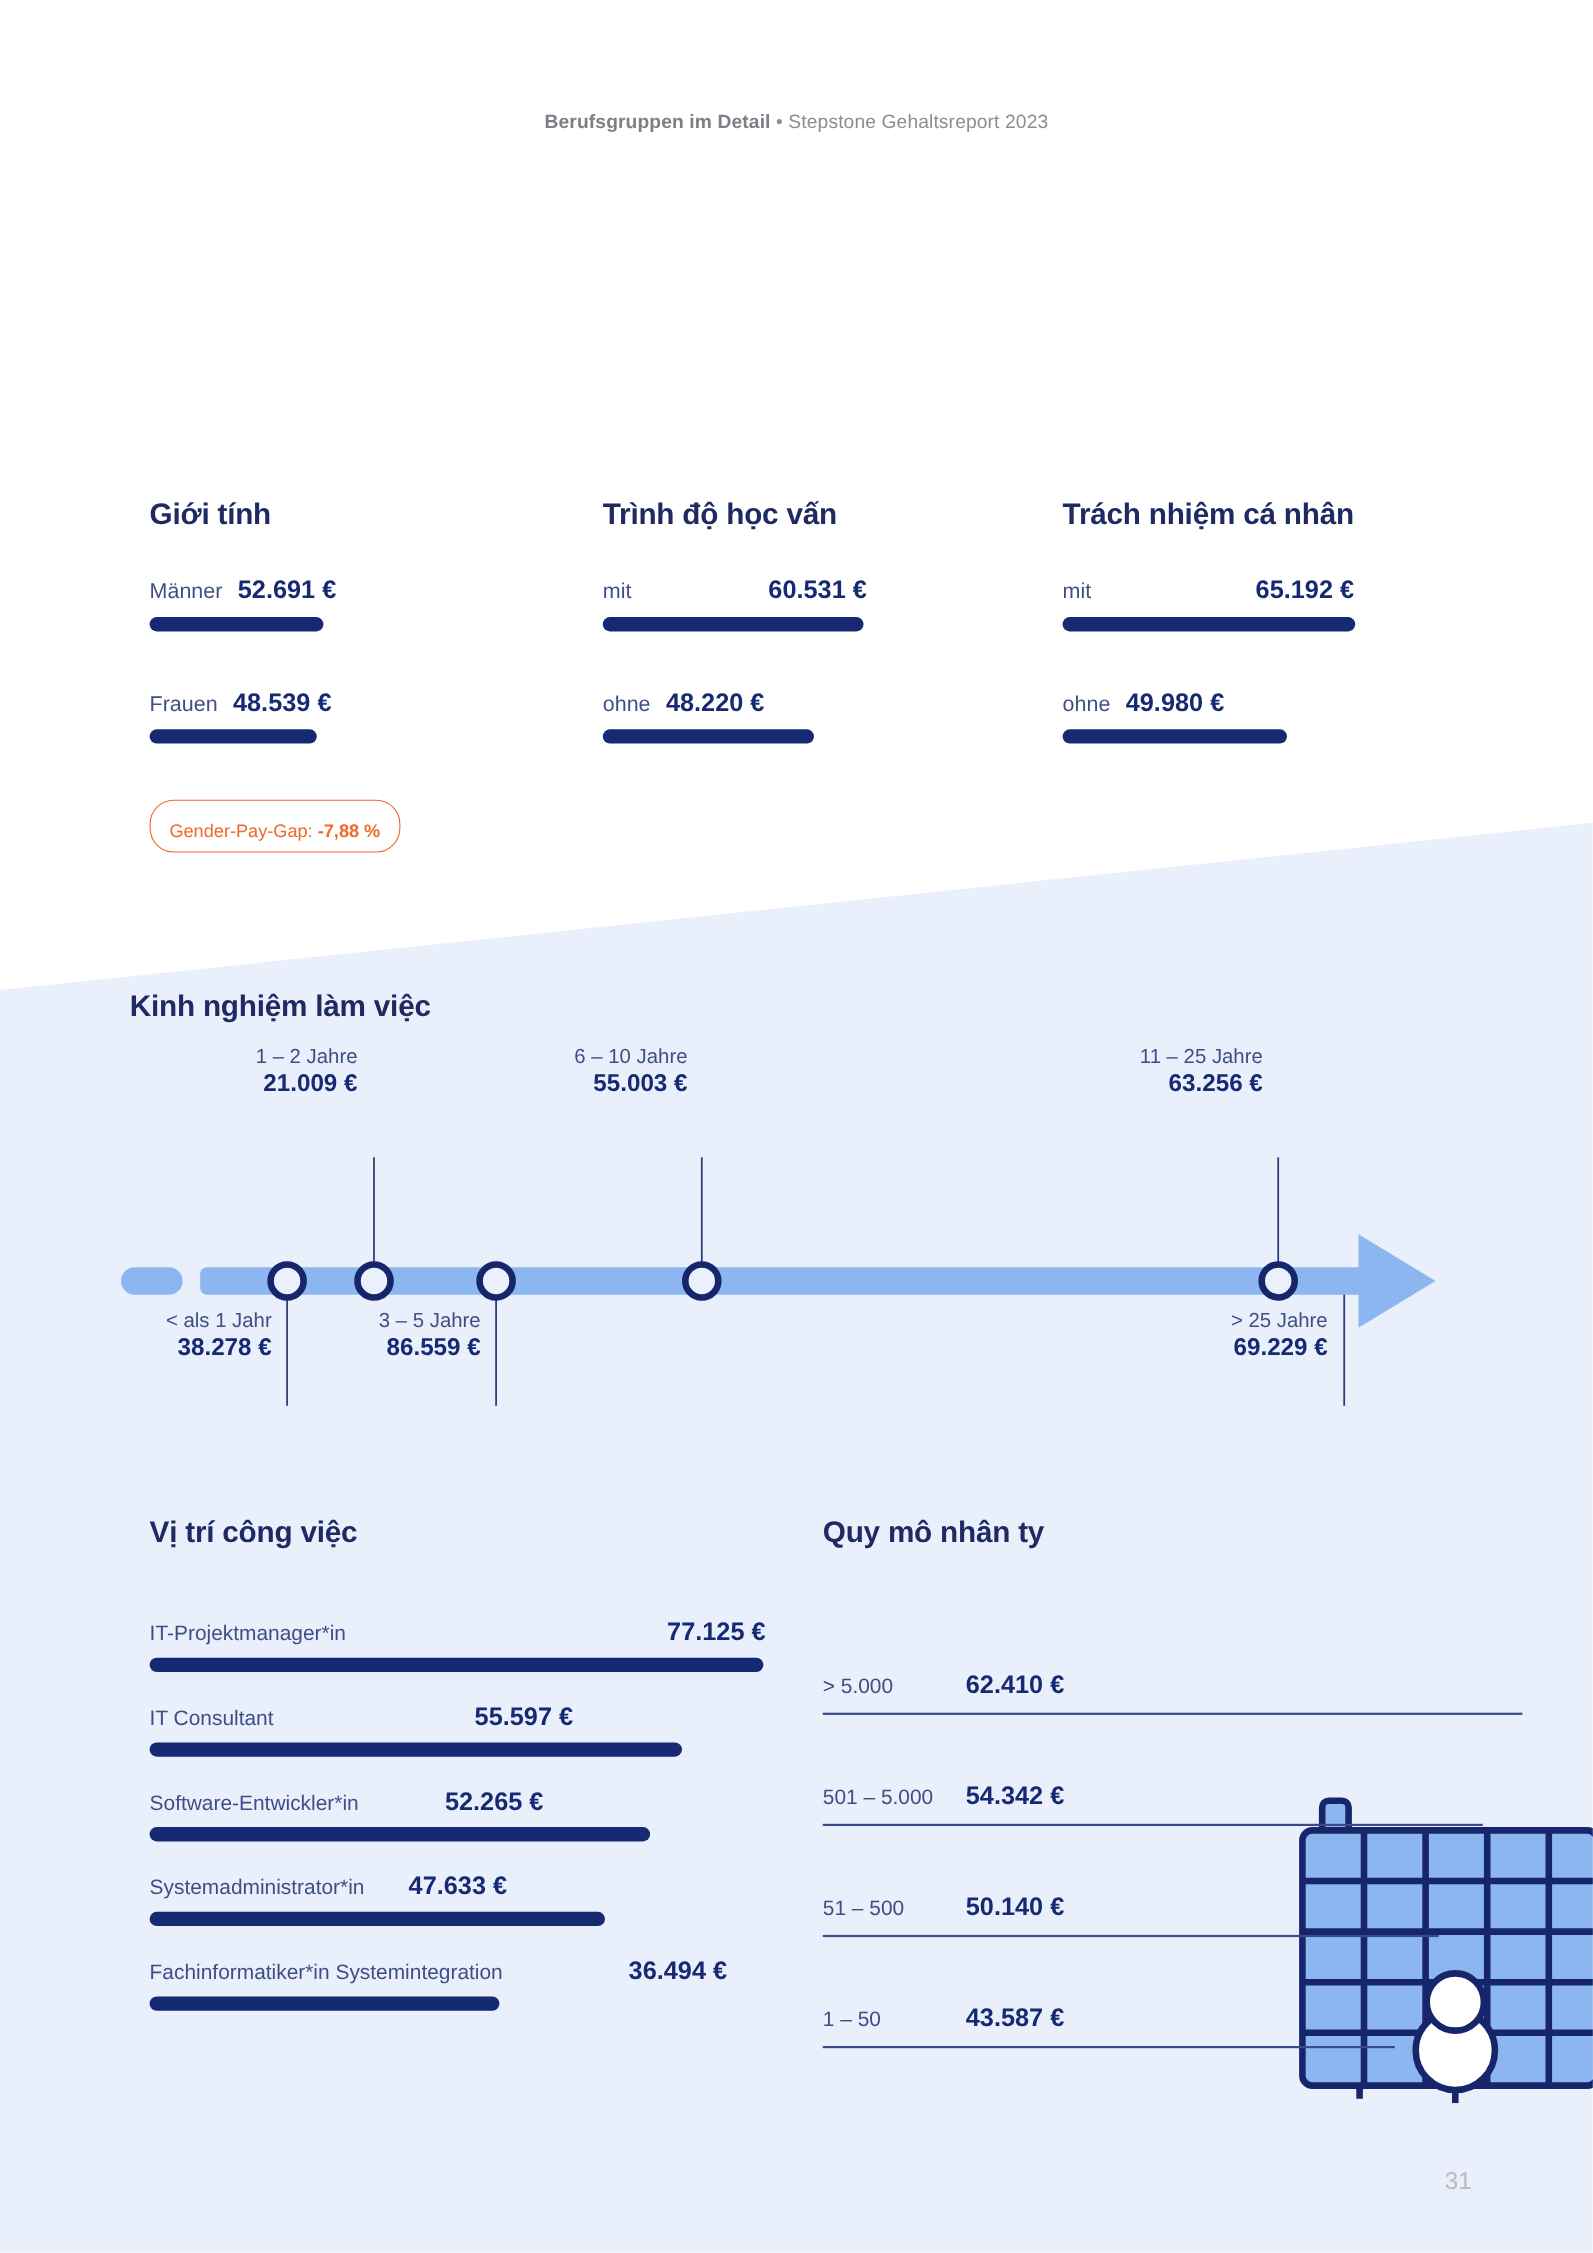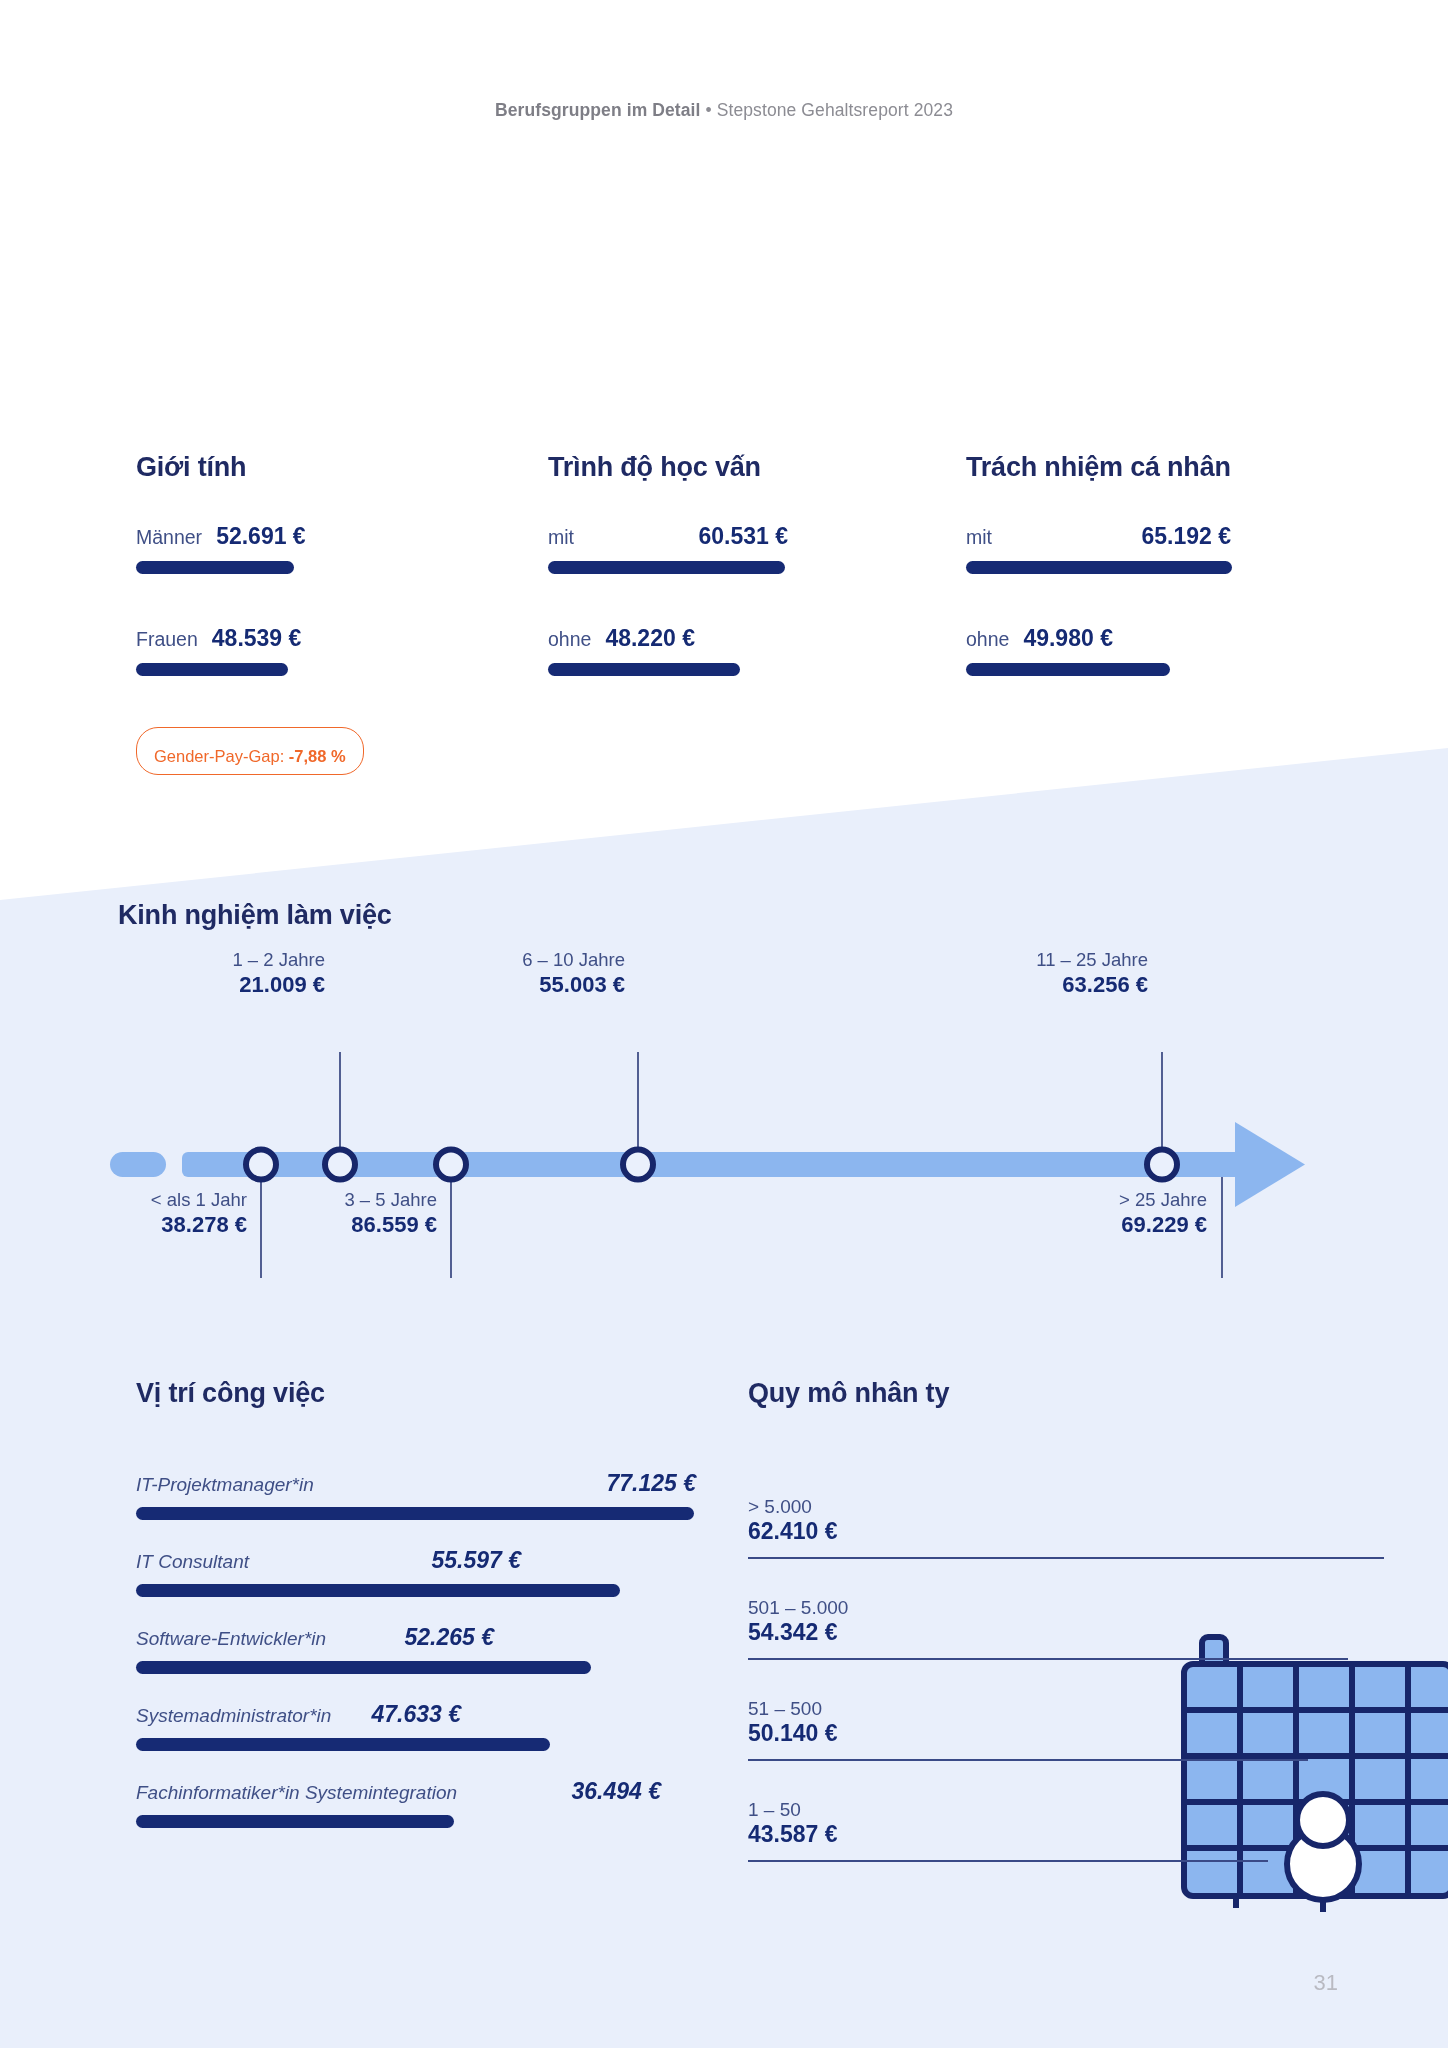--- a/index.html
+++ b/index.html
@@ -60,29 +60,29 @@
   .exp-title{position:absolute;left:118px;top:900px;z-index:4;}
   .timeline{position:absolute;left:0;top:1040px;width:1448px;height:240px;z-index:4;}
   .tl-item{position:absolute;text-align:right;white-space:nowrap;}
   .tl-item .k{font-size:18.5px;color:#3f4f86;line-height:1.25;}
   .tl-item .v{font-size:22px;color:#152a73;font-weight:700;line-height:1.25;}
 
   
   .pos-title{position:absolute;left:136px;top:1378px;z-index:4;}
   .poslist{position:absolute;left:136px;top:1470px;width:560px;z-index:4;}
   .pos-row{margin-bottom:27px;}
-  .pos-row .head{display:flex;justify-content:space-between;align-items:baseline;font-style:italic;}
+  .pos-row .head{display:flex;justify-content:space-between;align-items:baseline;}
   .pos-row .name{font-size:19px;color:#3f4f86;}
   .pos-row .amt{font-size:23px;color:#152a73;font-weight:700;}
   .pos-row .bar{height:13px;border-radius:7px;background:#162a74;margin-top:10px;}
 
   .size-title{position:absolute;left:748px;top:1378px;z-index:4;}
   .sizelist{position:absolute;left:748px;top:1458px;width:640px;z-index:4;}
   .size-row{height:101px;position:relative;}
-  .size-row .inner{display:flex;align-items:baseline;position:absolute;bottom:14px;left:0;flex-direction:column;}
+  .size-row .inner{display:flex;align-items:baseline;position:absolute;bottom:14px;left:0;}
   .size-row .rng{font-size:19px;color:#3f4f86;width:130px;}
   .size-row .amt{font-size:23px;color:#152a73;font-weight:700;}
   .size-row .ruleline{position:absolute;bottom:0;left:0;height:1.6px;background:#3a4a87;}
 
   
   .illus{position:absolute;right:0;bottom:136px;width:300px;height:360px;z-index:3;}
 
   
   .pageno{
     position:absolute;right:110px;bottom:52px;z-index:6;

